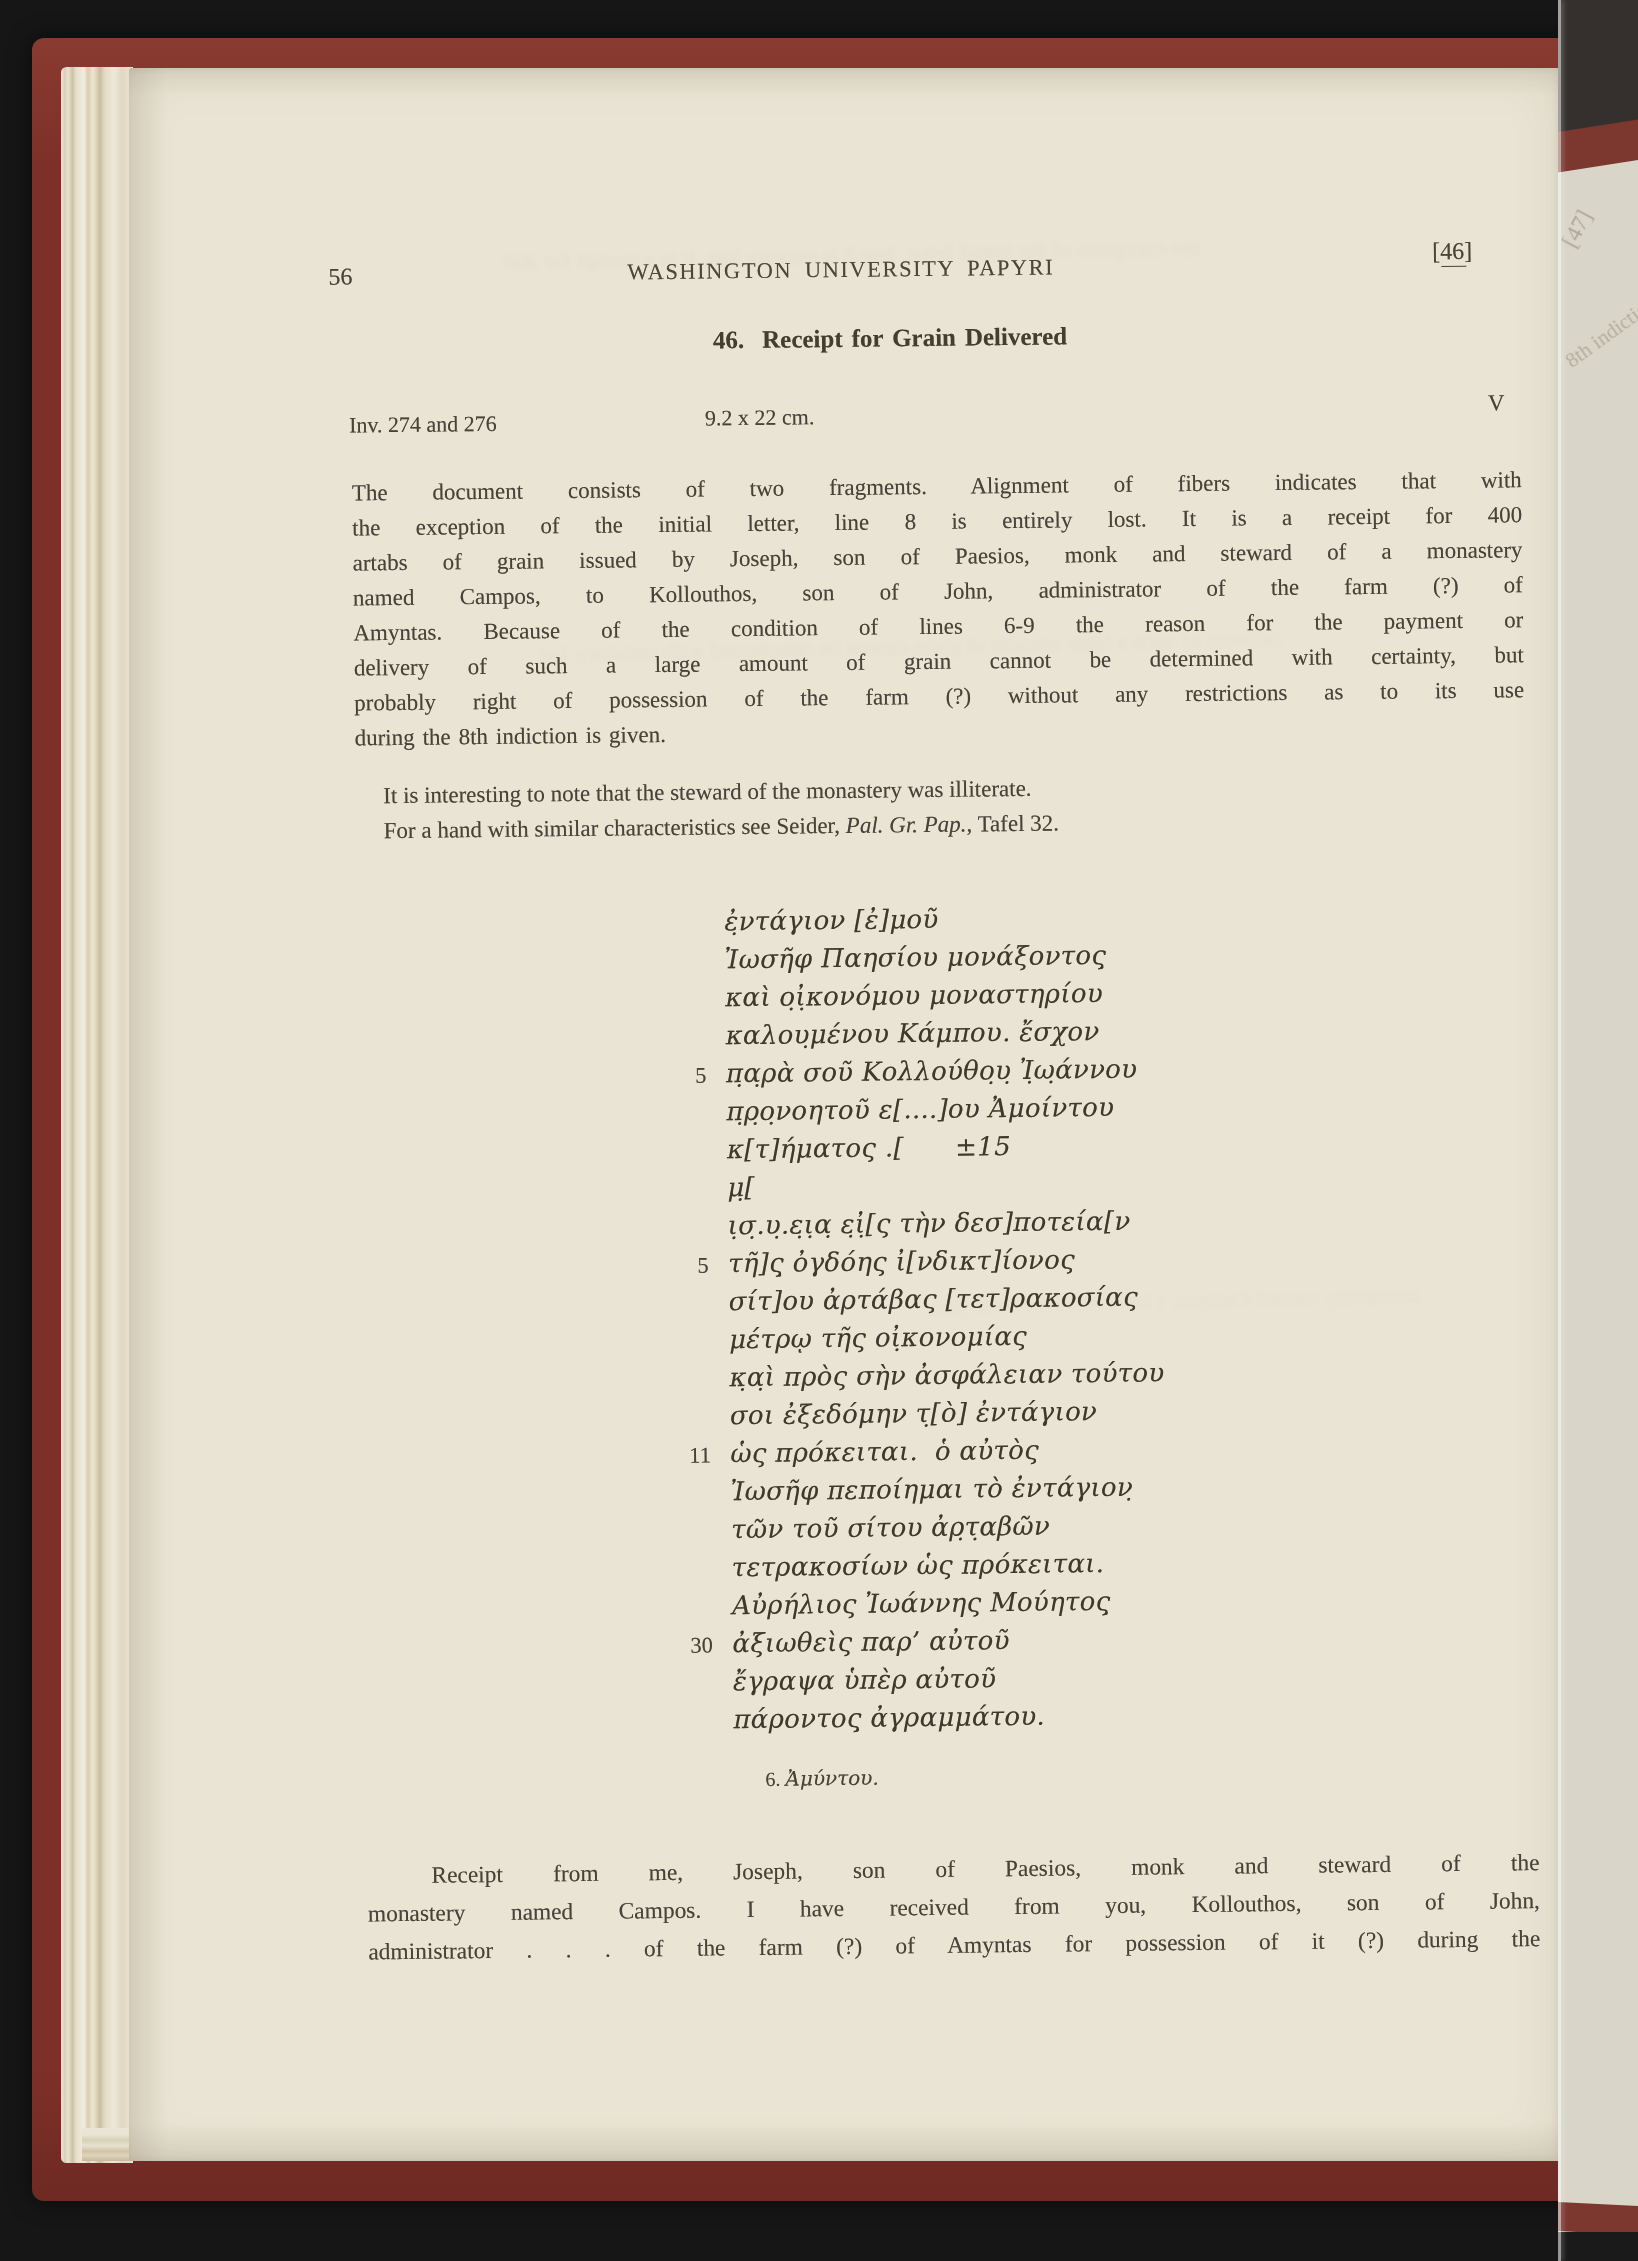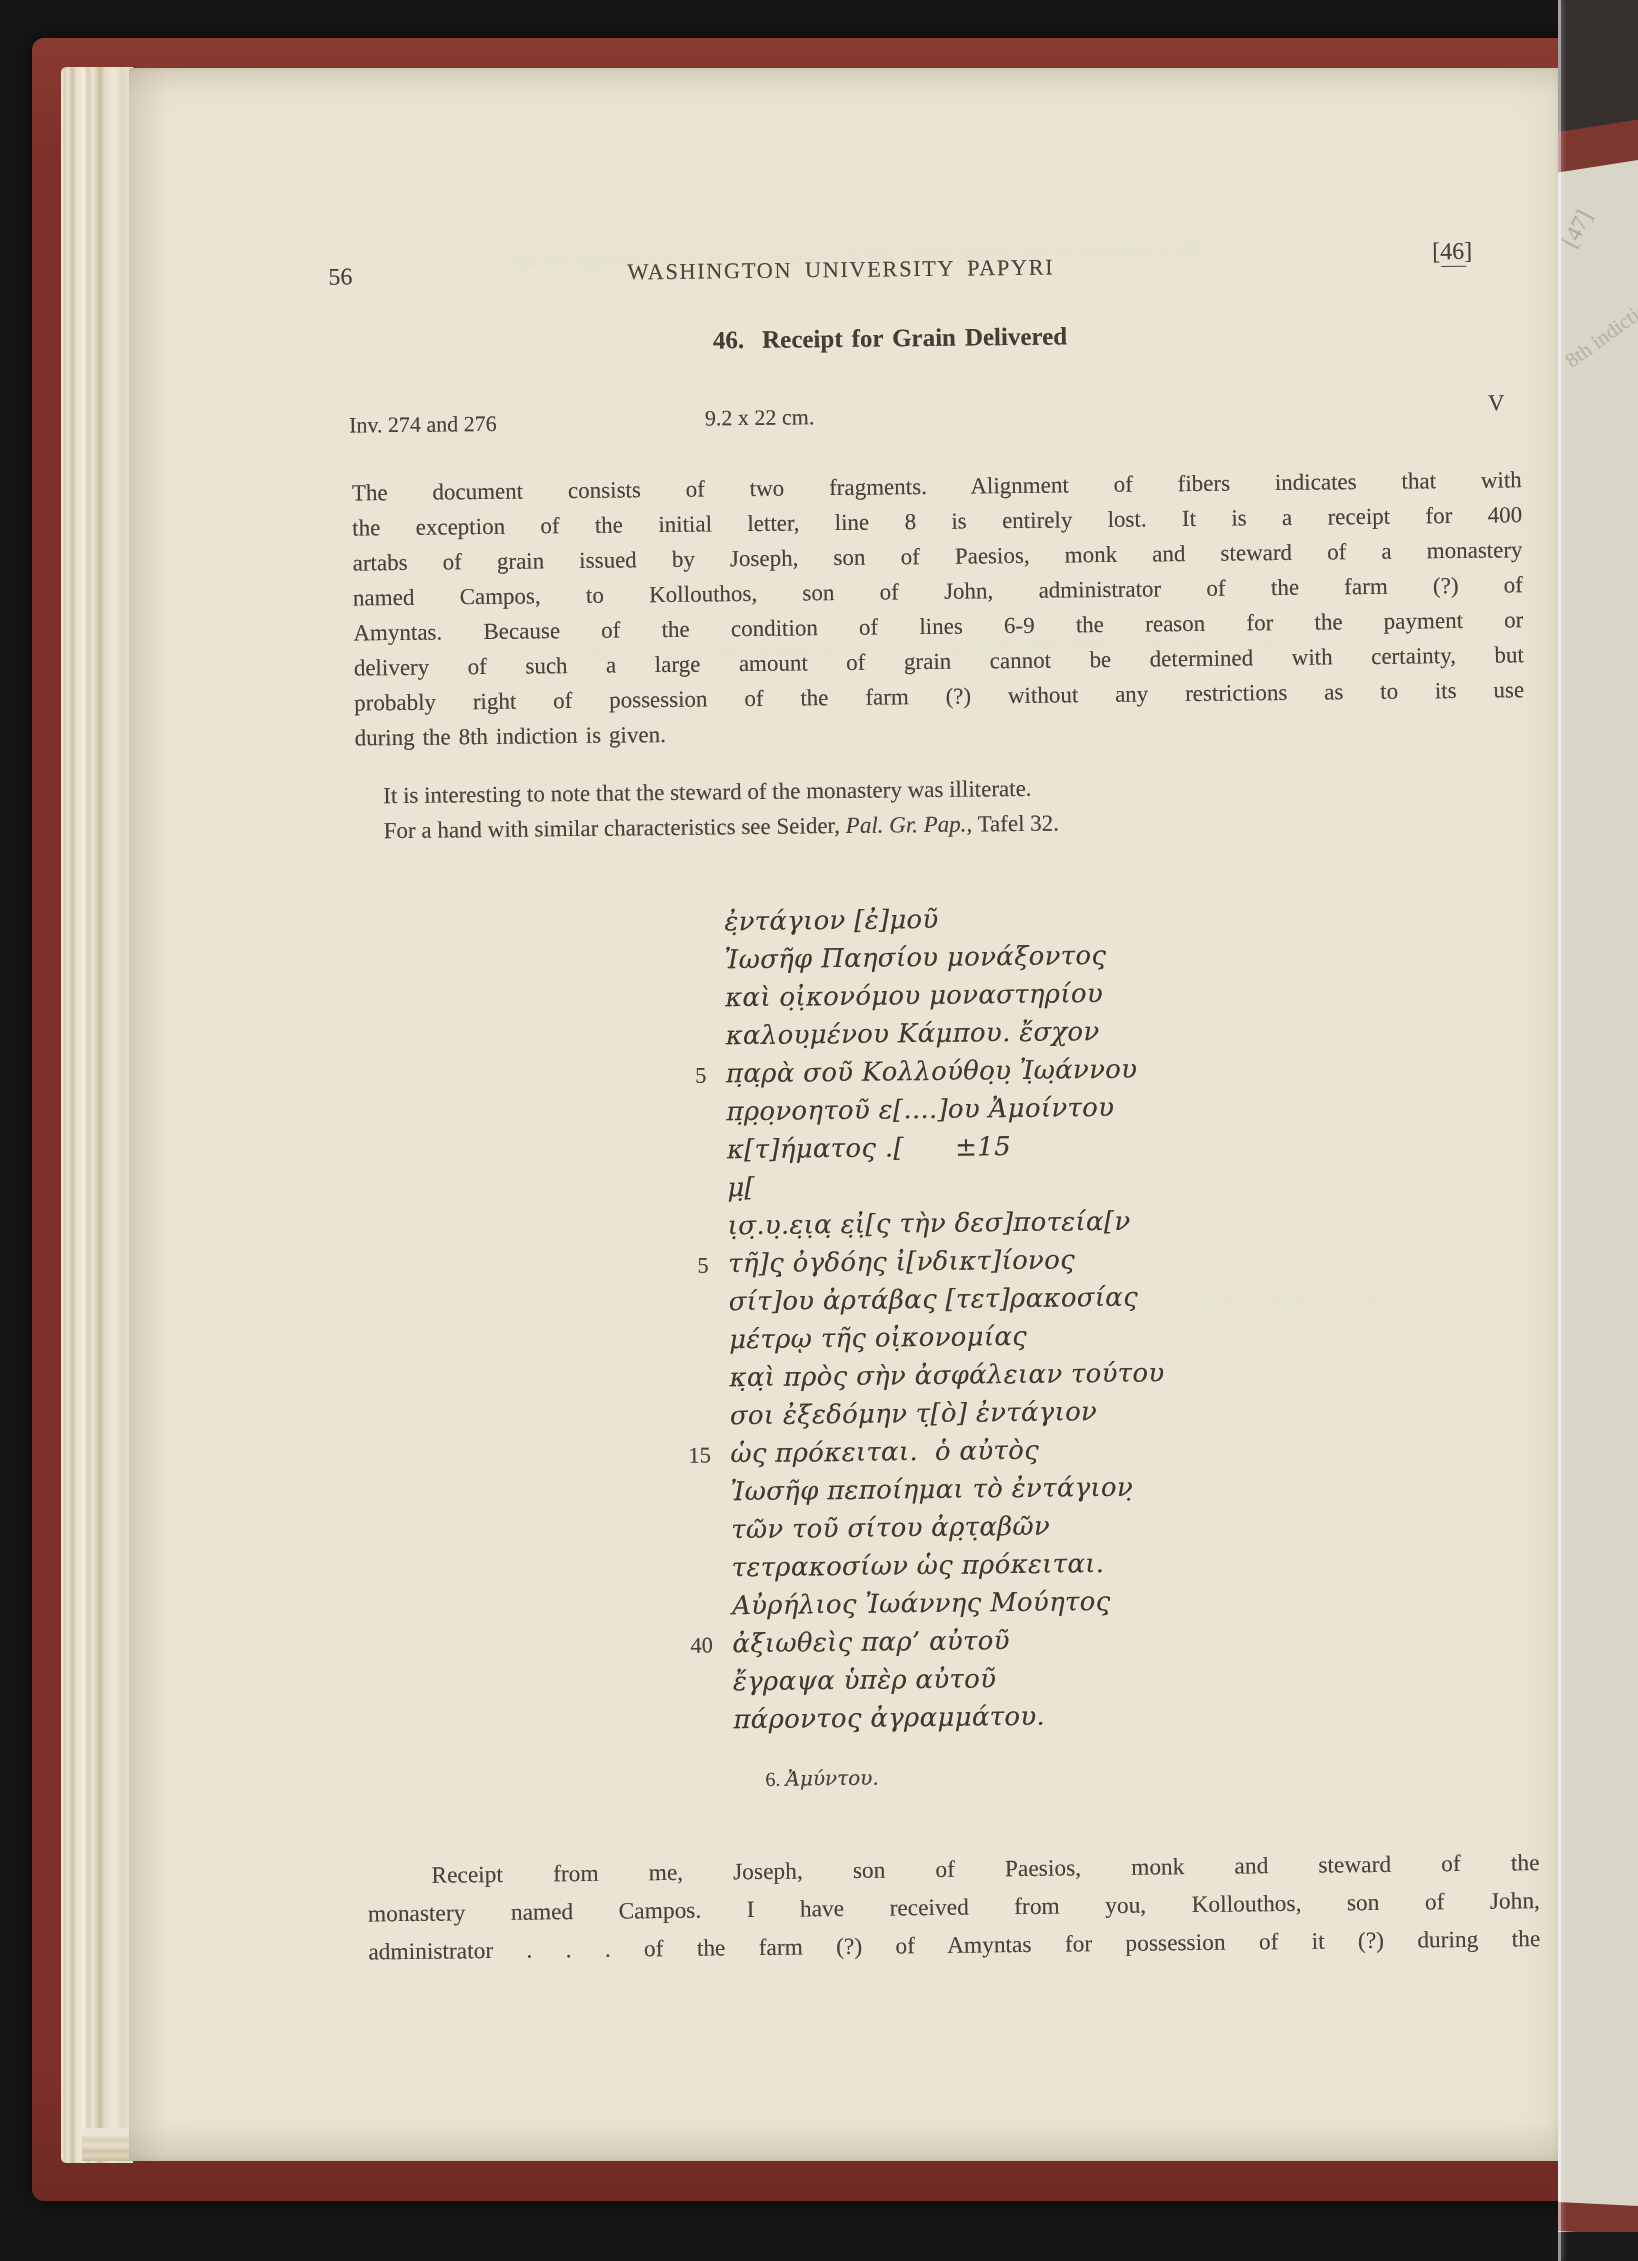--- a/index.html
+++ b/index.html
@@ -135,26 +135,26 @@
         <div class="grow"><span class="lnum">5</span><span class="gtext">π̣α̣ρὰ σοῦ Κολλούθο̣υ̣ Ἰ̣ω̣άννου</span></div>
         <div class="grow"><span class="lnum"></span><span class="gtext">π̣ρ̣ο̣νοητοῦ ε[....]ου Ἀμοίντου</span></div>
         <div class="grow"><span class="lnum"></span><span class="gtext">κ[τ]ήματος .[      ±15</span></div>
         <div class="grow"><span class="lnum"></span><span class="gtext">μ̣[</span></div>
         <div class="grow"><span class="lnum"></span><span class="gtext">ι̣σ̣.υ̣.ε̣ι̣α̣ ε̣ἰ̣[ς τὴν δεσ]ποτεία[ν</span></div>
         <div class="grow"><span class="lnum">5</span><span class="gtext">τῆ]ς̣ ὀγδόης ἰ[νδικτ]ίονος</span></div>
         <div class="grow"><span class="lnum"></span><span class="gtext">σίτ]ου ἀρτάβας [τετ]ρακοσίας</span></div>
         <div class="grow"><span class="lnum"></span><span class="gtext">μέτρῳ τῆς οἰ̣κονομίας</span></div>
         <div class="grow"><span class="lnum"></span><span class="gtext">κ̣α̣ὶ πρὸς σὴν ἀσφάλειαν τούτου</span></div>
         <div class="grow"><span class="lnum"></span><span class="gtext">σοι ἐξεδόμην τ̣[ὸ] ἐντάγιον</span></div>
-        <div class="grow"><span class="lnum">15</span><span class="gtext">ὡς πρόκειται.  ὁ αὐτὸς</span></div>
+        <div class="grow"><span class="lnum">11</span><span class="gtext">ὡς πρόκειται.  ὁ αὐτὸς</span></div>
         <div class="grow"><span class="lnum"></span><span class="gtext">Ἰωσῆφ πεποίημαι τὸ ἐντάγιον̣</span></div>
         <div class="grow"><span class="lnum"></span><span class="gtext">τῶν τοῦ σίτου ἀρ̣τ̣αβῶν</span></div>
         <div class="grow"><span class="lnum"></span><span class="gtext">τετρακοσίων ὡς πρόκειται.</span></div>
         <div class="grow"><span class="lnum"></span><span class="gtext">Αὐρήλιος Ἰωάννης Μούητος̣</span></div>
-        <div class="grow"><span class="lnum">40</span><span class="gtext">ἀξιωθεὶς παρ’ αὐτοῦ</span></div>
+        <div class="grow"><span class="lnum">30</span><span class="gtext">ἀξιωθεὶς παρ’ αὐτοῦ</span></div>
         <div class="grow"><span class="lnum"></span><span class="gtext">ἔγραψα ὑπὲρ αὐτοῦ</span></div>
         <div class="grow"><span class="lnum"></span><span class="gtext">πάροντος̣ ἀγραμμάτου.</span></div>
       </div>
 
     <div id="apparatus" class="abs soft"><span>6. </span><span class="greek">Ἀμύντου.</span></div>
 
     <div id="translation" class="abs soft">
         <div class="jline first">Receipt from me, Joseph, son of Paesios, monk and steward of the</div>
         <div class="jline">monastery named Campos. I have received from you, Kollouthos, son of John,</div>
         <div class="jline">administrator . . . of the farm (?) of Amyntas for possession of it (?) during the</div>

